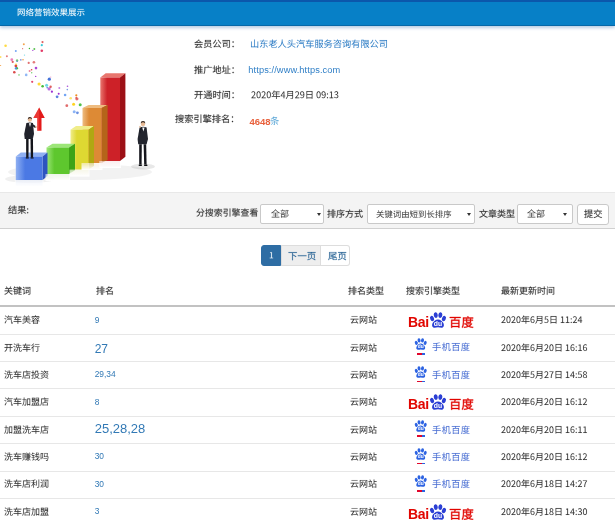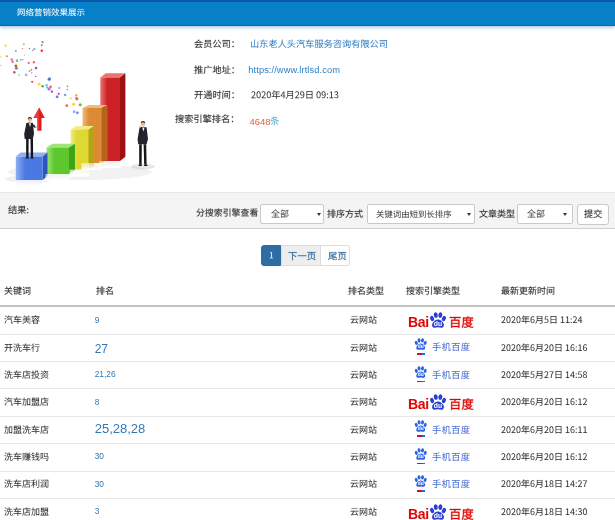--- a/index.html
+++ b/index.html
@@ -248,22 +248,22 @@
 <path d="M139.6,97.4 q3.5,-1.5 7,0 l1.4,11.5 -1.4,5.4 -8.4,0 -0.6,-5.4 Z" fill="#23252e"></path>
 <path d="M142.2,97.6 l1.2,3.8 1.2,-3.8 Z" fill="#fff"></path>
 <path d="M140.7,97.3 l-1.5,4 0.6,2 1.4,-0.4 -0.2,-1.6 0.8,-2.6 Z" fill="#1c1e26"></path>
 <circle cx="140.1" cy="96.7" r="0.9" fill="#e8bb96"></circle>
 <path d="M139.2,114.3 l2.6,0 -0.2,20.3 -2.4,0 Z" fill="#15161c"></path>
 <path d="M143.6,114.3 l2.6,0 0.4,20.3 -2.4,0 Z" fill="#15161c"></path>
 <path d="M138.9,134.6 l2.8,0 0.2,1.4 -3.2,0 Z" fill="#0c0d10"></path>
 <path d="M144.3,134.6 l2.8,0 0.4,1.4 -3.4,0 Z" fill="#0c0d10"></path>
 </g>
   </svg>
-<div class="abs" style="left:248.3px;top:64.6px;font-size:9.25px;color:#2e7ec6;letter-spacing:0.1px">https://www.lrtlsd.com</div>
-<div class="abs" style="left:249.5px;top:116.3px;font-size:9.5px;font-weight:normal;color:#e8613d;letter-spacing:0px">4648</div>
+<div class="abs" style="left:248.3px;top:64.6px;font-size:9.25px;color:#2e7ec6;letter-spacing:0.1px">https://www.https.com</div>
+<div class="abs" style="left:249.5px;top:116.3px;font-size:9.5px;font-weight:bold;color:#e8613d;letter-spacing:0px">4648</div>
 <div class="abs" style="left:0;top:192px;width:615px;height:35px;background:#f4f4f4;border-top:1px solid #e8e8e8;border-bottom:1px solid #d0d0d0"></div>
 <div class="abs" style="left:260px;top:203.5px;width:63.5px;height:20.5px;background:#fff;border:1px solid #c9c9c9;border-radius:2px;box-sizing:border-box"></div>
 <div class="abs" style="left:316.7px;top:212.6px;width:0;height:0;border-left:2.4px solid transparent;border-right:2.4px solid transparent;border-top:3.3px solid #333"></div>
 <div class="abs" style="left:366.5px;top:203.5px;width:108.7px;height:20.5px;background:#fff;border:1px solid #c9c9c9;border-radius:2px;box-sizing:border-box"></div>
 <div class="abs" style="left:467.2px;top:212.6px;width:0;height:0;border-left:2.4px solid transparent;border-right:2.4px solid transparent;border-top:3.3px solid #333"></div>
 <div class="abs" style="left:517px;top:203.5px;width:56px;height:20.5px;background:#fff;border:1px solid #c9c9c9;border-radius:2px;box-sizing:border-box"></div>
 <div class="abs" style="left:563.2px;top:212.6px;width:0;height:0;border-left:2.4px solid transparent;border-right:2.4px solid transparent;border-top:3.3px solid #333"></div>
 <div class="abs" style="left:577px;top:203.5px;width:32px;height:21px;background:#fff;border:1px solid #c9c9c9;border-radius:3px;box-sizing:border-box"></div>
 <div class="abs" style="left:261.3px;top:245px;width:20px;height:21px;background:#2e6da4;border:1px solid #2e6da4;border-radius:3px 0 0 3px;box-sizing:border-box"></div>
 <div class="abs" style="left:281.3px;top:245px;width:39.5px;height:21px;background:#eeeeee;border:1px solid #dddddd;box-sizing:border-box"></div>
@@ -271,21 +271,21 @@
 <div class="abs" style="left:0;top:305px;width:615px;height:2px;background:#c2c2c2"></div>
 <div class="abs" style="left:0;top:333.8px;width:615px;height:1px;background:#e7e7e7"></div>
 <div class="abs" style="left:0;top:361.1px;width:615px;height:1px;background:#e7e7e7"></div>
 <div class="abs" style="left:0;top:388.4px;width:615px;height:1px;background:#e7e7e7"></div>
 <div class="abs" style="left:0;top:415.8px;width:615px;height:1px;background:#e7e7e7"></div>
 <div class="abs" style="left:0;top:443.1px;width:615px;height:1px;background:#e7e7e7"></div>
 <div class="abs" style="left:0;top:470.5px;width:615px;height:1px;background:#e7e7e7"></div>
 <div class="abs" style="left:0;top:497.9px;width:615px;height:1px;background:#e7e7e7"></div>
 <div class="abs" style="left:94.7px;top:314.7px;font-size:8.4px;color:#3279b5">9</div>
 <div class="abs" style="left:94.7px;top:342.0px;font-size:12px;color:#3279b5">27</div>
-<div class="abs" style="left:94.7px;top:369.4px;font-size:8.4px;color:#3279b5">21,26</div>
+<div class="abs" style="left:94.7px;top:369.4px;font-size:8.4px;color:#3279b5">29,34</div>
 <div class="abs" style="left:94.7px;top:396.7px;font-size:8.4px;color:#3279b5">8</div>
 <div class="abs" style="left:94.7px;top:421px;font-size:13px;color:#3279b5">25,28,28</div>
 <div class="abs" style="left:94.7px;top:451.4px;font-size:8.4px;color:#3279b5">30</div>
 <div class="abs" style="left:94.7px;top:478.8px;font-size:8.4px;color:#3279b5">30</div>
 <div class="abs" style="left:94.7px;top:506.1px;font-size:8.4px;color:#3279b5">3</div>
 <svg width="0" height="0" style="position:absolute">
     <defs>
       <g id="paw">
         <ellipse cx="3.4" cy="7.2" rx="2.1" ry="3.1" transform="rotate(-22 3.4 7.2)"></ellipse>
         <ellipse cx="7.5" cy="3.4" rx="2.2" ry="3.2" transform="rotate(-6 7.5 3.4)"></ellipse>

